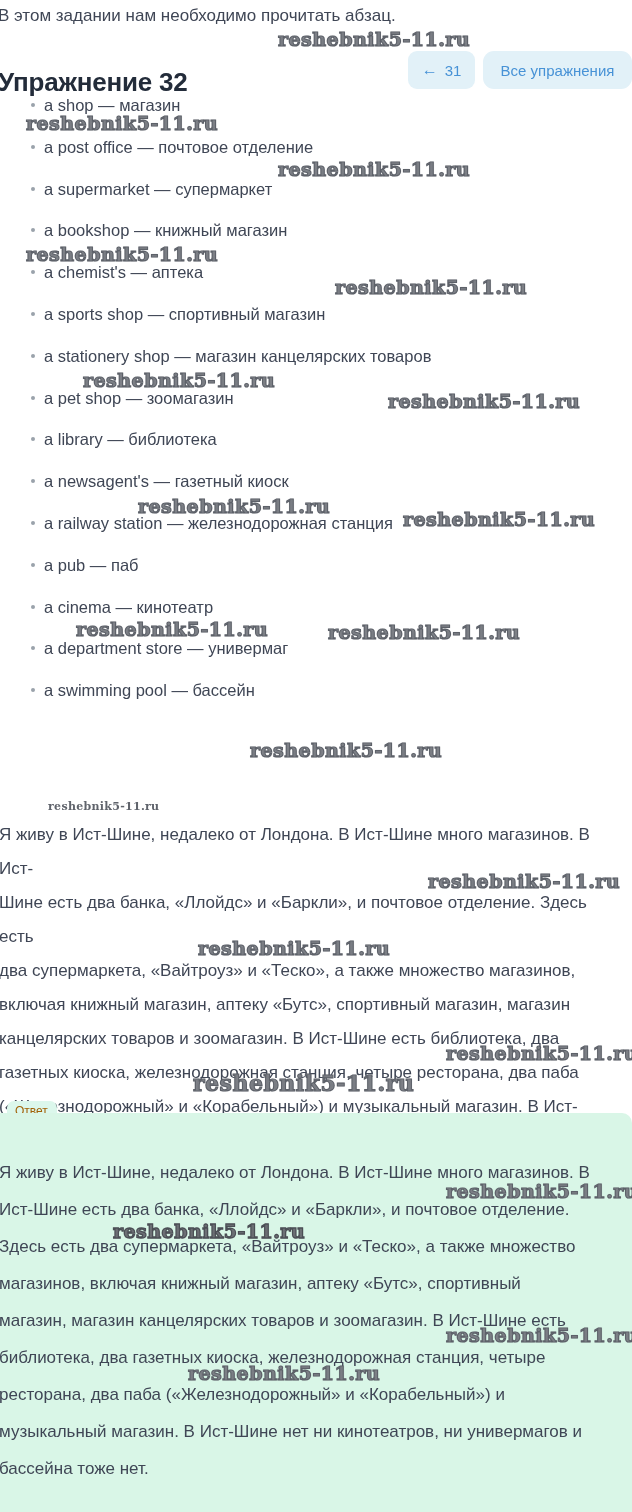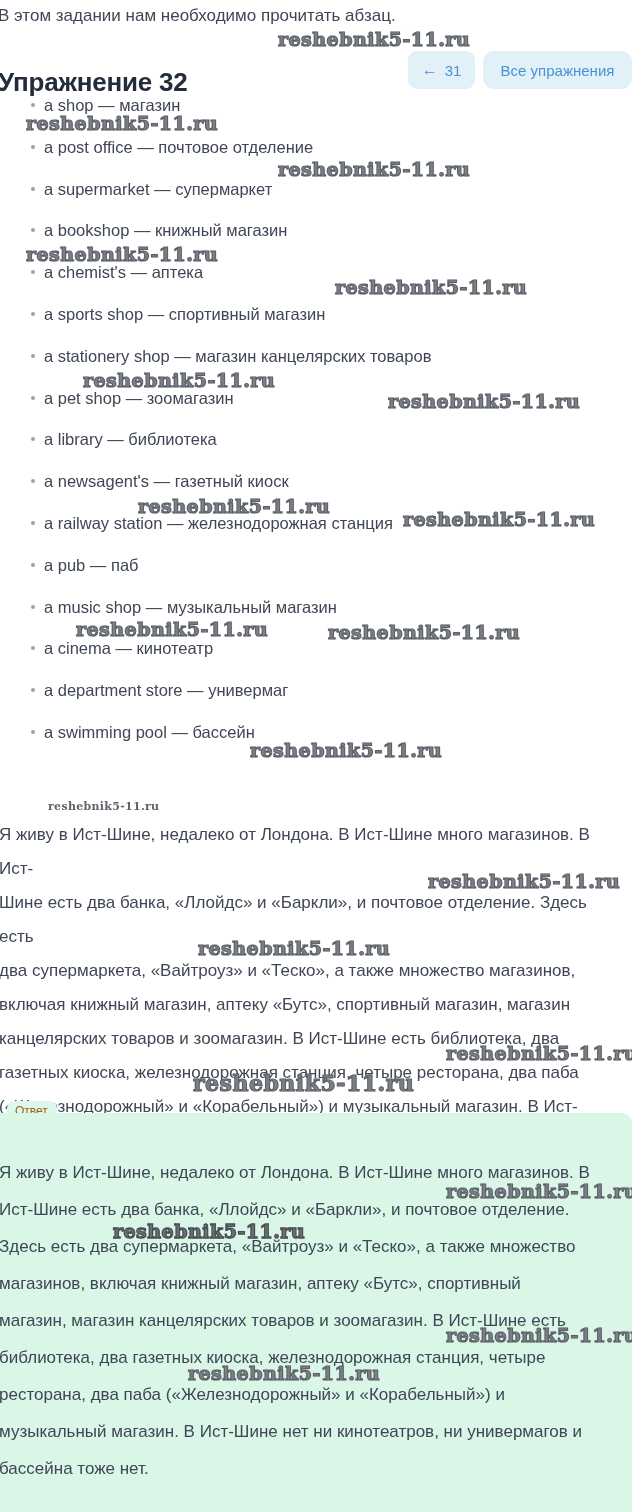--- a/index.html
+++ b/index.html
@@ -120,23 +120,20 @@
     <li>
         <span>a newsagent's — газетный киоск</span>
       </li>
     <li>
         <span>a railway station — железнодорожная станция</span>
       </li>
     <li>
         <span>a pub — паб</span>
       </li>
     <li>
-        <span>a music shop — музыкальный магазин</span>
-      </li>
-    <li>
         <span>a cinema — кинотеатр</span>
       </li>
     <li>
         <span>a department store — универмаг</span>
       </li>
     <li>
         <span>a swimming pool — бассейн</span>
       </li>
   </ul>
 

